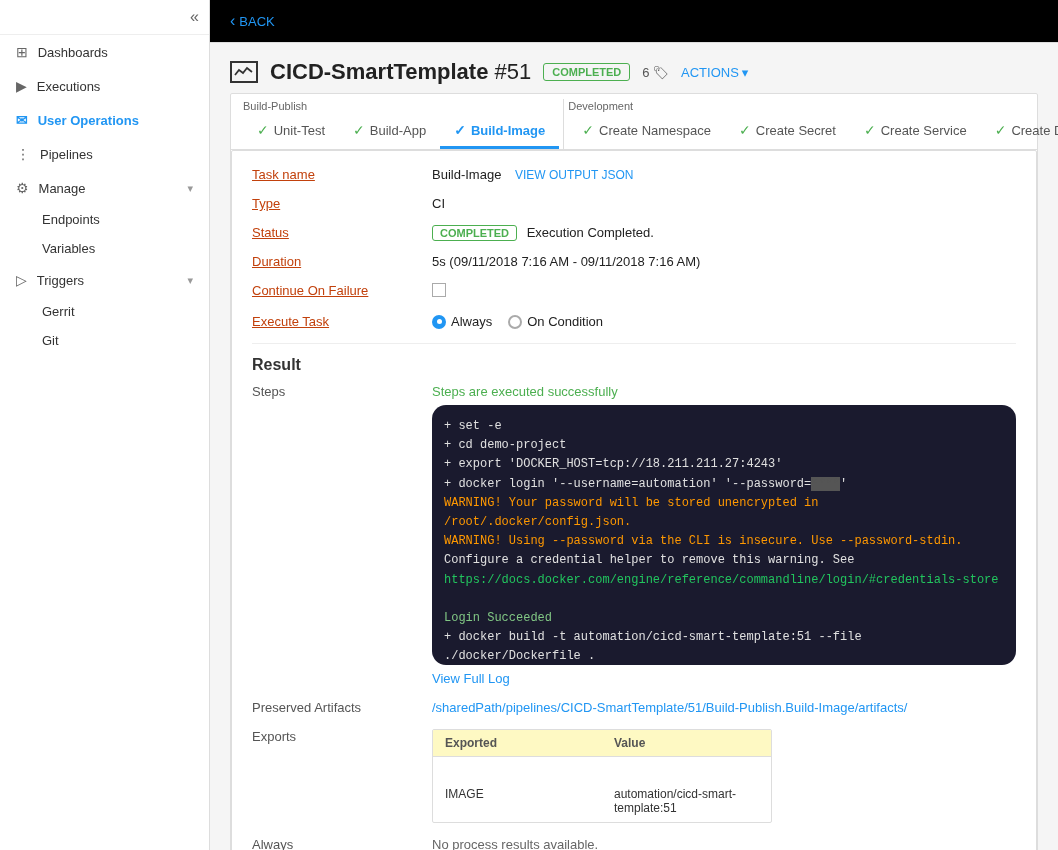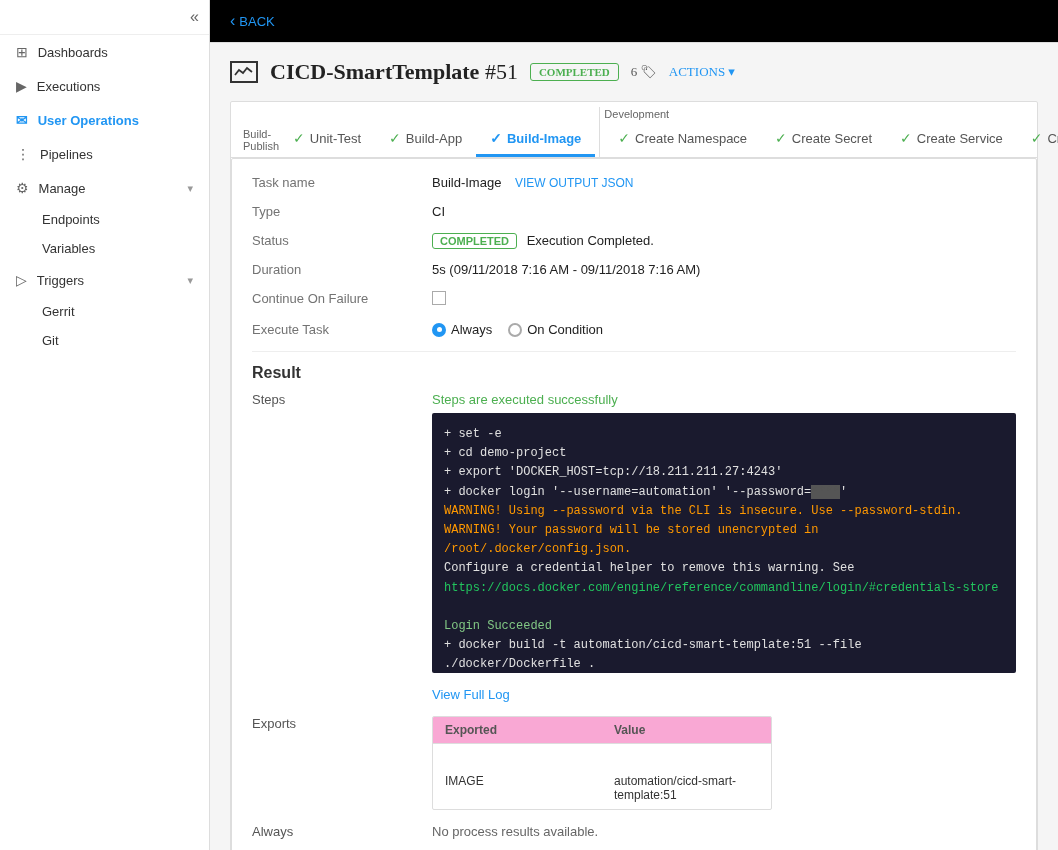--- a/index.html
+++ b/index.html
@@ -24,67 +24,67 @@
 
     
     .back-nav { padding: 12px 20px; background: #000000; border-bottom: 1px solid #ddd; }
     .back-link { color: #2196f3; font-size: 13px; cursor: pointer; display: flex; align-items: center; gap: 4px; }
     .back-link::before { content: '‹'; font-size: 16px; }
 
     
     .content { flex: 1; overflow-y: auto; padding: 16px 20px; }
 
     
-    .title-row { display: flex; align-items: center; gap: 12px; margin-bottom: 16px; font-family: Liberation Serif, serif; }
+    .title-row { display: flex; align-items: center; gap: 12px; margin-bottom: 8px; }
     .title-icon { width: 28px; height: 22px; border: 2px solid #333; display: flex; align-items: center; justify-content: center; font-size: 11px; }
     .page-title { font-size: 22px; font-weight: 400; color: #222; }
     .page-title strong { font-weight: 700; }
     .status-badge { background: transparent; border: 1.5px solid #4caf50; color: #4caf50; font-size: 11px; font-weight: 600; padding: 2px 8px; border-radius: 3px; }
     .tag-count { display: flex; align-items: center; gap: 3px; font-size: 13px; color: #555; }
     .actions-btn { display: flex; align-items: center; gap: 3px; font-size: 13px; color: #2196f3; cursor: pointer; }
 
     
     .pipeline-section { background: #fff; border: 1px solid #ddd; border-radius: 2px; margin-bottom: 16px; }
     .pipeline-tab { display: flex; align-items: center; gap: 5px; padding: 8px 14px; font-size: 13px; cursor: pointer; color: #555; border-bottom: 3px solid transparent; white-space: nowrap; }
     .pipeline-tab.active { color: #2196f3; border-bottom: 3px solid #2196f3; font-weight: 600; }
     .pipeline-tab .tab-check { color: #4caf50; font-size: 14px; }
     .pipeline-tab.active .tab-check { color: #2196f3; }
 
     
     .detail-panel { background: #fff; border: 1px solid #ddd; border-radius: 2px; padding: 16px 20px; }
     .detail-row { display: flex; margin-bottom: 14px; align-items: flex-start; }
-    .detail-label { width: 180px; color: #737373; font-size: 13px; flex-shrink: 0; }
+    .detail-label { width: 180px; color: #c2410c; font-size: 13px; flex-shrink: 0; text-decoration: underline; }
     .detail-value { color: #222; font-size: 13px; flex: 1; }
     .view-json-link { color: #2196f3; font-size: 12px; cursor: pointer; margin-left: 10px; }
     .completed-badge { background: transparent; border: 1.5px solid #4caf50; color: #4caf50; font-size: 11px; font-weight: 600; padding: 1px 7px; border-radius: 3px; margin-right: 6px; }
     .checkbox-empty { width: 14px; height: 14px; border: 1px solid #aaa; display: inline-block; }
     .radio-group { display: flex; align-items: center; gap: 16px; }
     .radio-option { display: flex; align-items: center; gap: 5px; cursor: pointer; }
     .radio-filled { width: 14px; height: 14px; border-radius: 50%; border: 2px solid #2196f3; background: #2196f3; display: flex; align-items: center; justify-content: center; }
     .radio-filled::after { content: ''; width: 5px; height: 5px; border-radius: 50%; background: #fff; }
     .radio-empty { width: 14px; height: 14px; border-radius: 50%; border: 2px solid #aaa; background: #fff; }
 
     
     .result-section { margin-top: 8px; }
     .result-title { font-size: 16px; color: #333; font-weight: 600; margin-bottom: 10px; }
     .result-row { display: flex; margin-bottom: 14px; align-items: flex-start; }
     .result-label { width: 180px; color: #555; font-size: 13px; flex-shrink: 0; }
     .result-value { flex: 1; }
     .steps-success { color: #4caf50; font-size: 13px; margin-bottom: 6px; }
-    .terminal { background: #1a1a2e; color: #e0e0e0; font-family: 'Courier New', monospace; font-size: 12px; padding: 12px; border-radius: 2px; line-height: 1.6; max-height: 260px; overflow: hidden; }
+    .terminal { background: #1a1a2e; color: #e0e0e0; font-family: 'Courier New', monospace; font-size: 12px; padding: 12px; border-radius: 14px; line-height: 1.6; max-height: 260px; overflow: hidden; }
     .terminal .cmd { color: #e0e0e0; }
     .terminal .warn { color: #ff9800; }
     .terminal .link { color: #22c55e; }
     .terminal .success { color: #81c784; }
-    .view-full-log { color: #2196f3; font-size: 13px; cursor: pointer; margin-top: 14px; display: block; }
+    .view-full-log { color: #2196f3; font-size: 13px; cursor: pointer; margin-top: 6px; display: block; }
     .artifacts-link { color: #2196f3; font-size: 13px; }
 
     
     .exports-table { border: 1px solid #ddd; border-radius: 2px; overflow: hidden; width: 340px; }
-    .exports-header { display: flex; background: #f9a8d4; border-bottom: 1px solid #ddd; }
+    .exports-header { display: flex; background: #fef9c3; border-bottom: 1px solid #ddd; }
     .exports-header-cell { padding: 6px 12px; font-size: 12px; font-weight: 600; color: #555; flex: 1; }
     .exports-row { display: flex; margin-top: 23px; }
     .exports-cell { padding: 7px 12px; font-size: 12px; color: #333; flex: 1; border: none; }
     .no-results { color: #666; font-size: 13px; }
 
     hr.divider { border: none; border-top: 1px solid #eee; margin: 12px 0; }
   </style>
 </head>
 <body>
 
@@ -162,21 +162,21 @@
       </span>
       <span class="actions-btn">
         <span>ACTIONS</span>
         <span>▾</span>
       </span>
     </div>
 
     <div class="pipeline-section">
       <div style="display:flex; align-items:flex-end; padding: 0 0 0 12px; border-bottom: 1px solid #ddd;">
 
-        <div style="display:flex; flex-direction:row;">
+        <div style="display:flex; flex-direction:column;">
           <span style="font-size:11px; color:#666; padding: 6px 0 2px 0;">Build-Publish</span>
           <div style="display:flex;">
             <div class="pipeline-tab">
               <span class="tab-check">✓</span>
               <span>Unit-Test</span>
             </div>
             <div class="pipeline-tab">
               <span class="tab-check">✓</span>
               <span>Build-App</span>
             </div>
@@ -270,33 +270,37 @@
 
           <div class="result-row">
             <span class="result-label">Steps</span>
             <div class="result-value">
               <div class="steps-success">Steps are executed successfully</div>
               <div class="terminal">
                 <div><span class="cmd">+ set -e</span></div>
                 <div><span class="cmd">+ cd demo-project</span></div>
                 <div><span class="cmd">+ export 'DOCKER_HOST=tcp://18.211.211.27:4243'</span></div>
                 <div><span class="cmd">+ docker login '--username=automation' '--password=<span style="background:#555;color:#555">****</span>'</span></div>
+                <div><span class="warn">WARNING! Your password will be stored unencrypted in /root/.docker/config.json.</span></div>
                 <div><span class="warn">WARNING! Using --password via the CLI is insecure. Use --password-stdin.</span></div>
-                <div><span class="warn">WARNING! Your password will be stored unencrypted in /root/.docker/config.json.</span></div>
                 <div><span>Configure a credential helper to remove this warning. See</span></div>
                 <div><span class="link">https://docs.docker.com/engine/reference/commandline/login/#credentials-store</span></div>
                 <div>&nbsp;</div>
                 <div><span class="success">Login Succeeded</span></div>
                 <div><span class="cmd">+ docker build -t automation/cicd-smart-template:51 --file ./docker/Dockerfile .</span></div>
 
               </div>
               <a class="view-full-log">View Full Log</a>
             </div>
           </div>
 
+          <div class="result-row">
+            <span class="result-label">Preserved Artifacts</span>
+            <span class="artifacts-link">/sharedPath/pipelines/CICD-SmartTemplate/51/Build-Publish.Build-Image/artifacts/</span>
+          </div>
 
           <div class="result-row">
             <span class="result-label">Exports</span>
             <div class="result-value">
               <div class="exports-table">
                 <div class="exports-header">
                   <div class="exports-header-cell">Exported</div>
                   <div class="exports-header-cell">Value</div>
                 </div>
                 <div class="exports-row">

